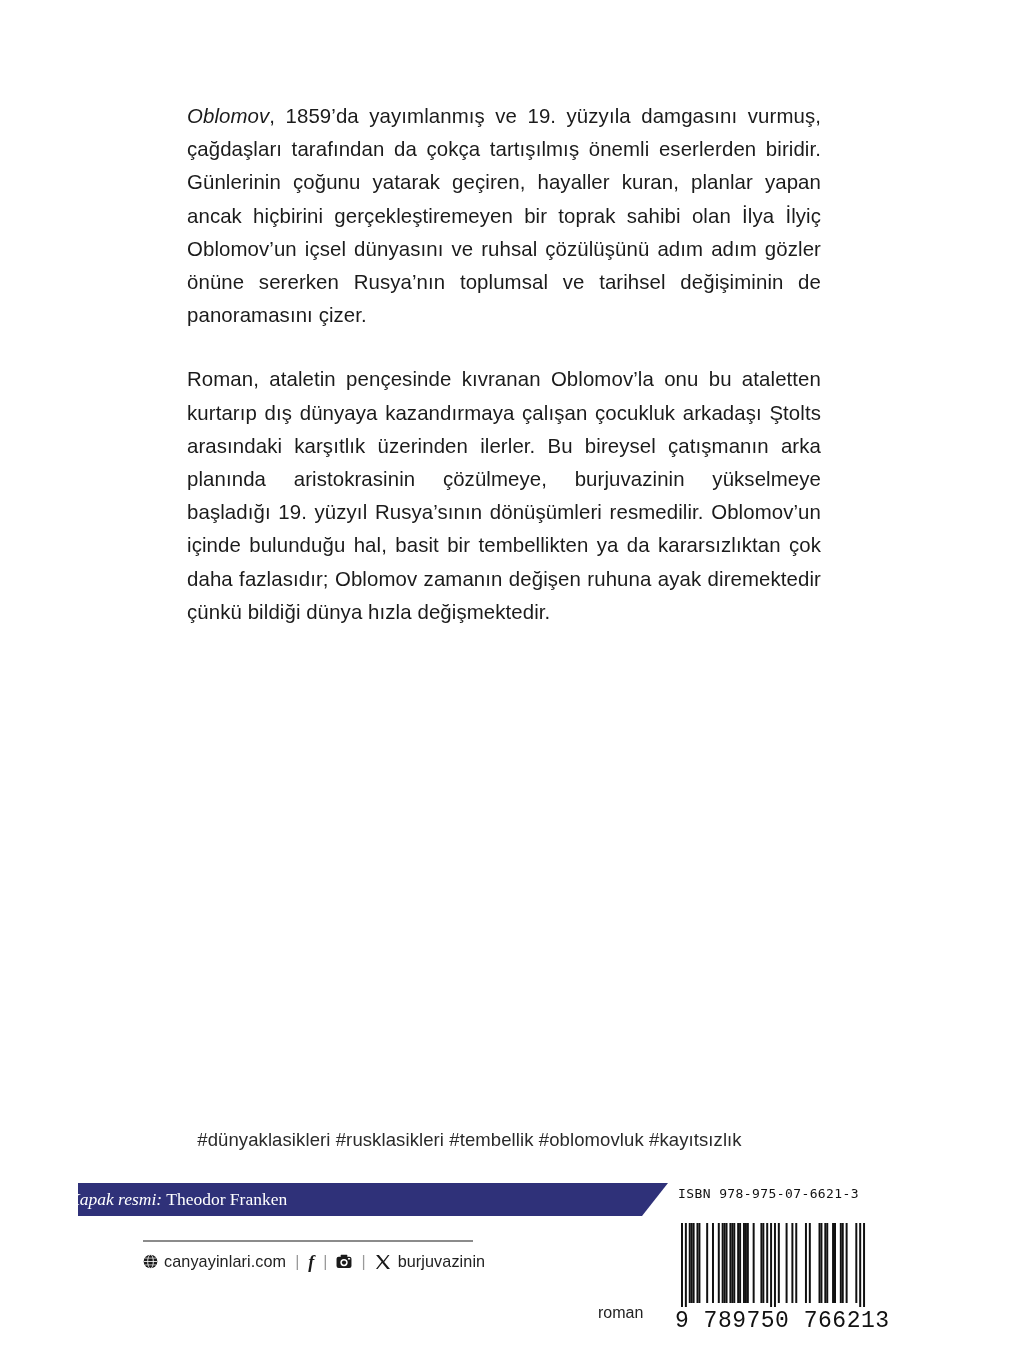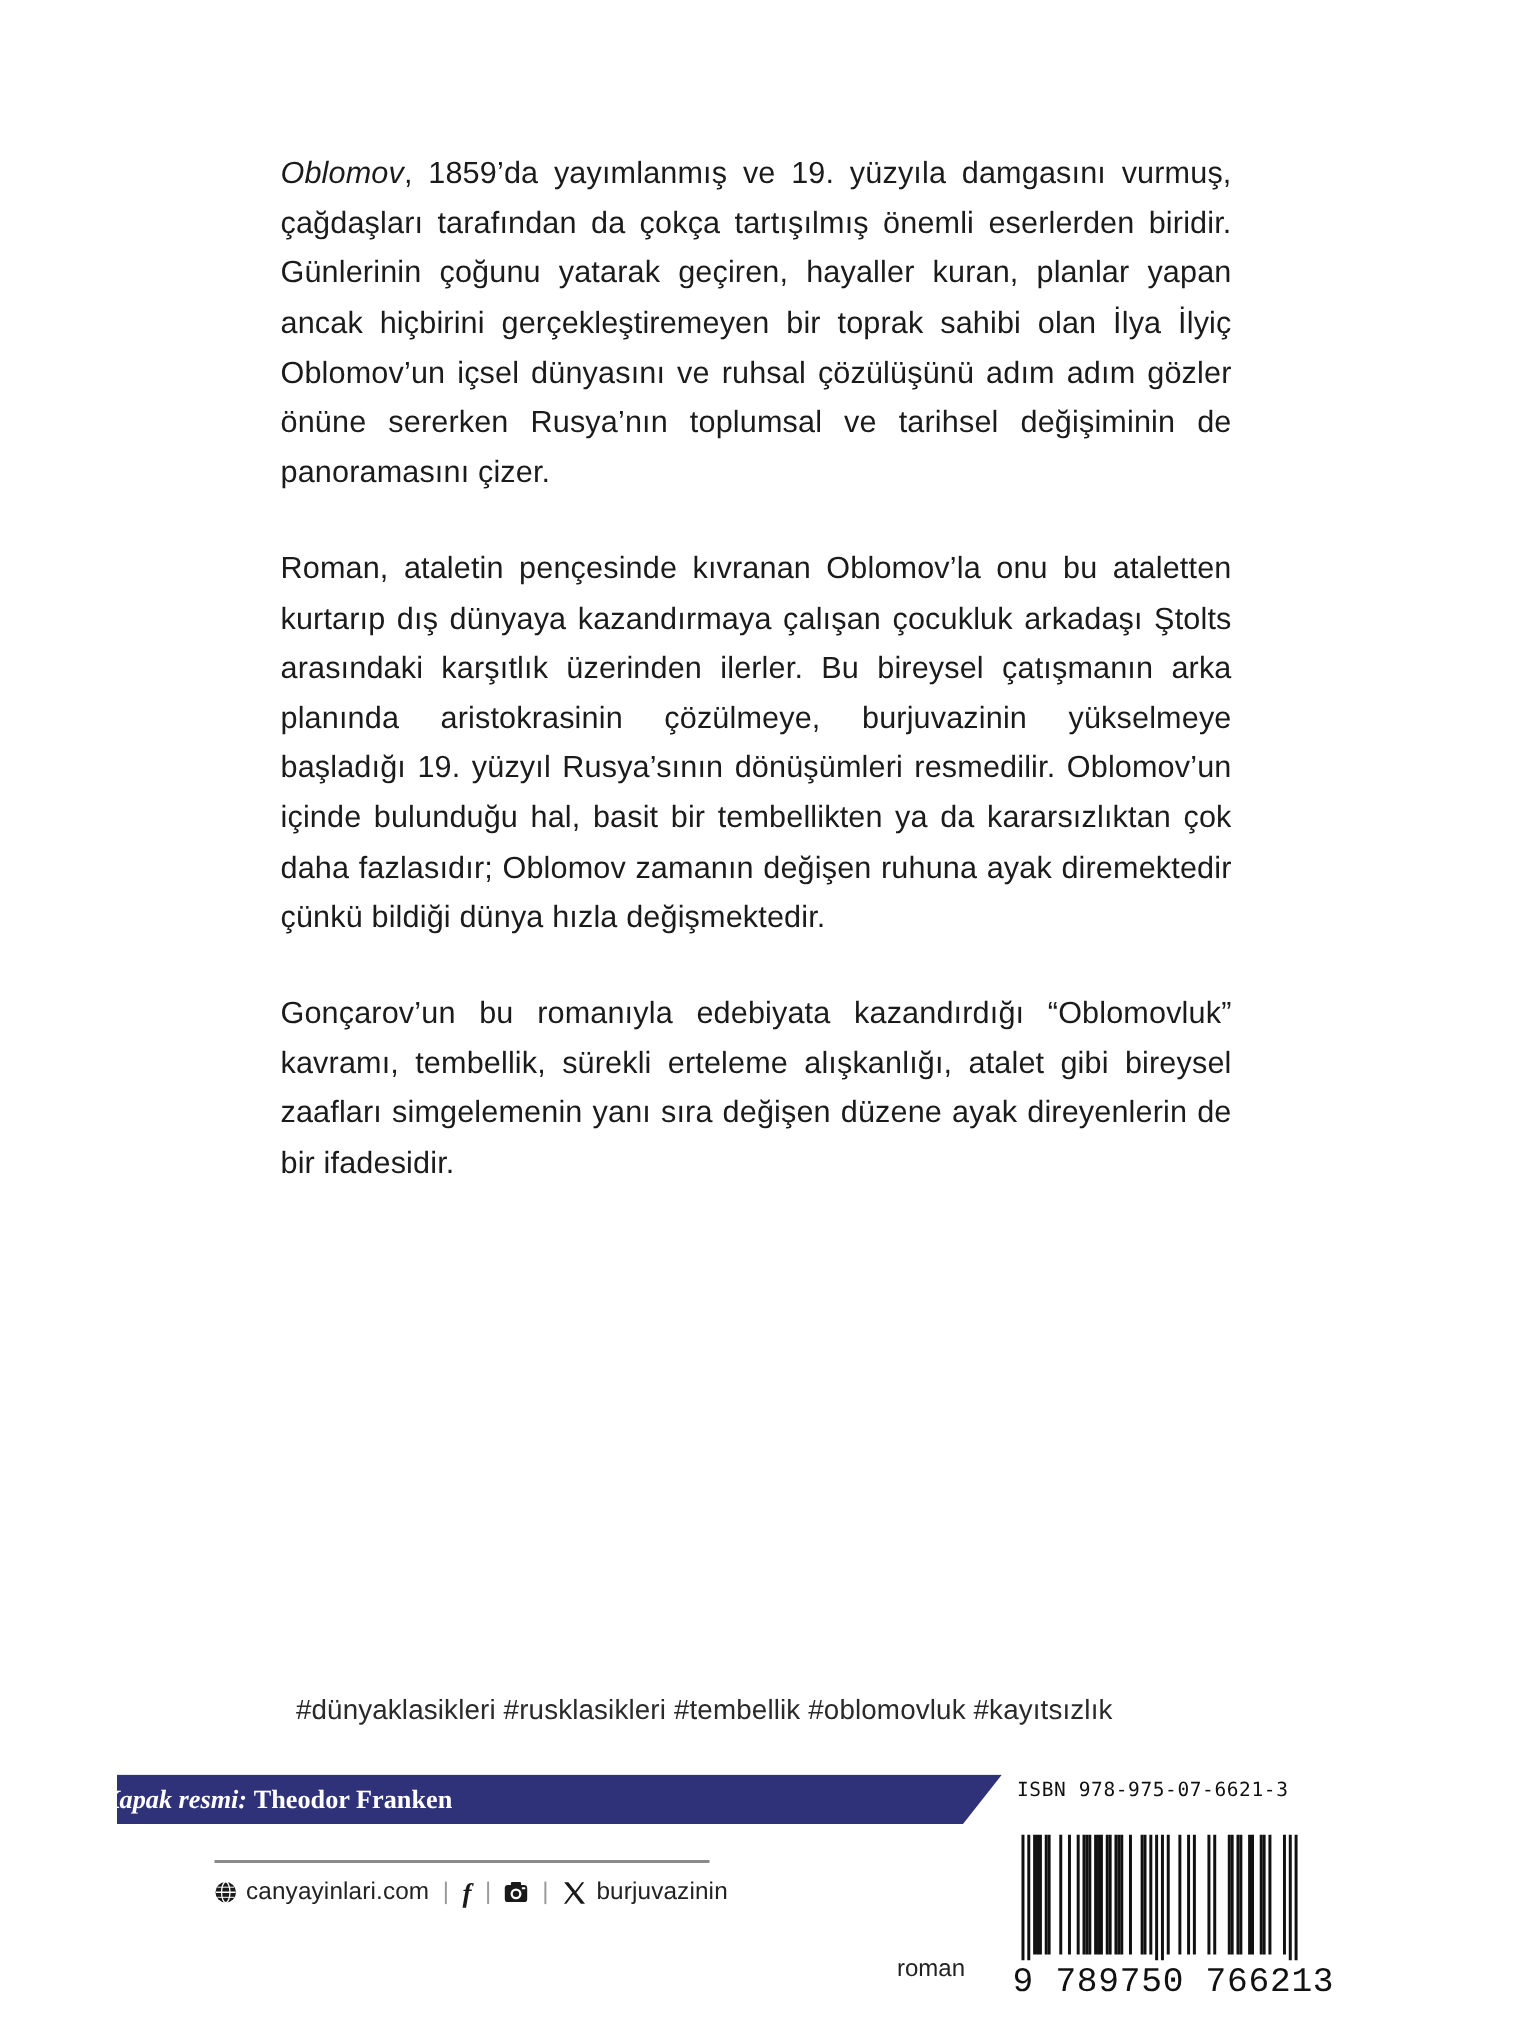--- a/index.html
+++ b/index.html
@@ -76,23 +76,23 @@
     top: 0;
     height: 33px;
     line-height: 33px;
     color: #ffffff;
     font-family: "Liberation Serif", serif;
     font-size: 17.5px;
     white-space: nowrap;
   }
   .credit-bar-inner .lbl {
     font-style: italic;
-    font-weight: 700;
-  }
-  .credit-bar-inner .nm { font-weight: 700; }
+    font-weight: 400;
+  }
+  .credit-bar-inner .nm { font-weight: 400; }
 
   
   .pub {
     position: absolute;
     left: 143px;
     top: 48px;
     width: 330px;
   }
   .logo-row {
     display: flex;
@@ -191,21 +191,20 @@
 </style>
 </head>
 <body>
 
 <div class="blurb">
 
   <p class="para"><em>Oblomov</em><span>, 1859’da yayımlanmış ve 19. yüzyıla damgasını vurmuş, çağdaşları tarafından da çokça tartışılmış önemli eserlerden biridir. Günlerinin çoğunu yatarak geçiren, hayaller kuran, planlar yapan ancak hiçbirini gerçekleştiremeyen bir toprak sahibi olan İlya İlyiç Oblomov’un içsel dünyasını ve ruhsal çözülüşünü adım adım gözler önüne sererken Rusya’nın toplumsal ve tarihsel değişiminin de panoramasını çizer.</span></p>
 
   <p class="para">Roman, ataletin pençesinde kıvranan Oblomov’la onu bu ataletten kurtarıp dış dünyaya kazandırmaya çalışan çocukluk arkadaşı Ştolts arasındaki karşıtlık üzerinden ilerler. Bu bireysel çatışmanın arka planında aristokrasinin çözülmeye, burjuvazinin yükselmeye başladığı 19. yüzyıl Rusya’sının dönüşümleri resmedilir. Oblomov’un içinde bulunduğu hal, basit bir tembellikten ya da kararsızlıktan çok daha fazlasıdır; Oblomov  zamanın değişen ruhuna ayak diremektedir çünkü bildiği dünya hızla değişmektedir.</p>
 
-  <p class="para">Gonçarov’un bu romanıyla edebiyata kazandırdığı “Oblomovluk” kavramı, tembellik, sürekli erteleme alışkanlığı, atalet gibi bireysel zaafları simgelemenin yanı sıra değişen düzene ayak direyenlerin de bir ifadesidir.</p>
 </div>
 
 <div class="hashtags">#dünyaklasikleri #rusklasikleri #tembellik #oblomovluk #kayıtsızlık</div>
 
 <div class="footer">
 
   <div class="credit-bar"></div>
   <div class="credit-bar-inner">
     <span class="lbl">Kapak resmi:</span>
     <span class="nm">Theodor Franken</span>

